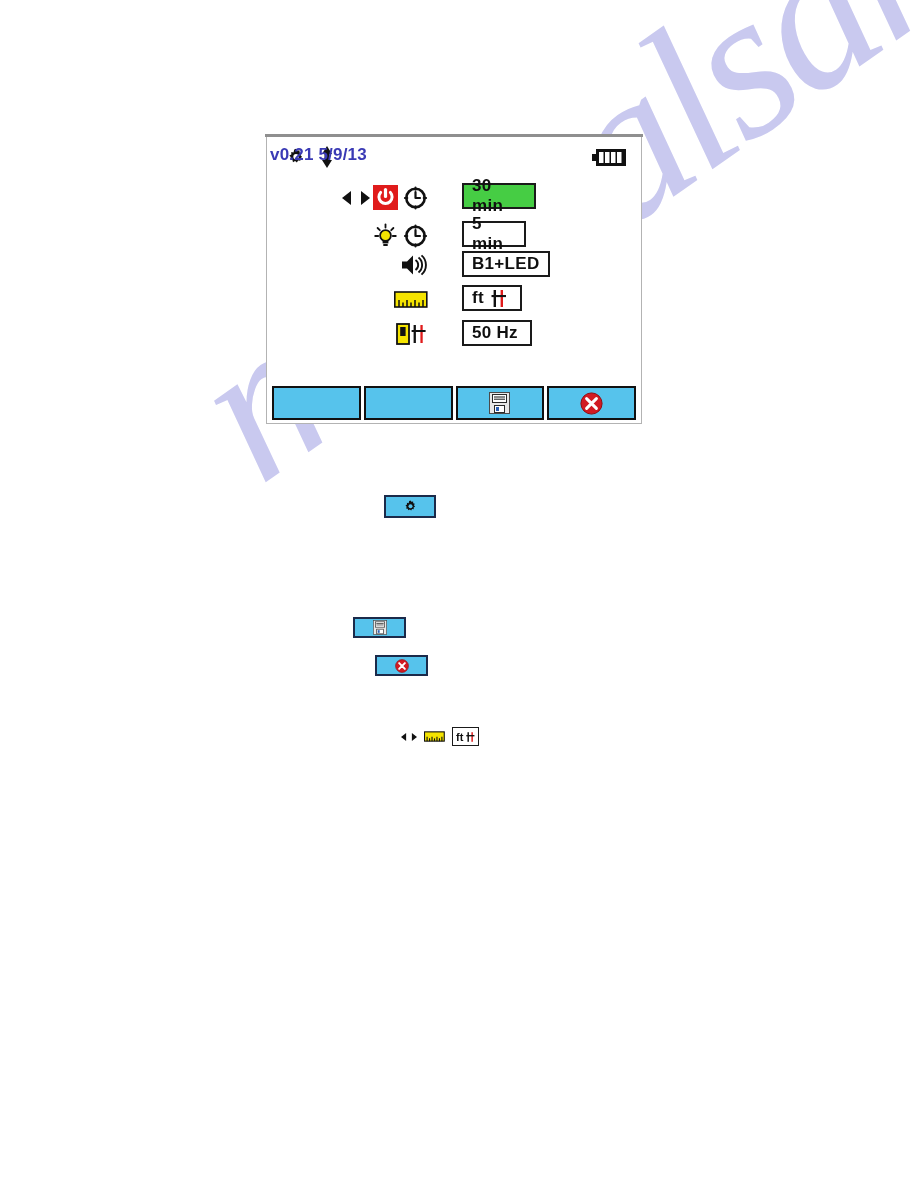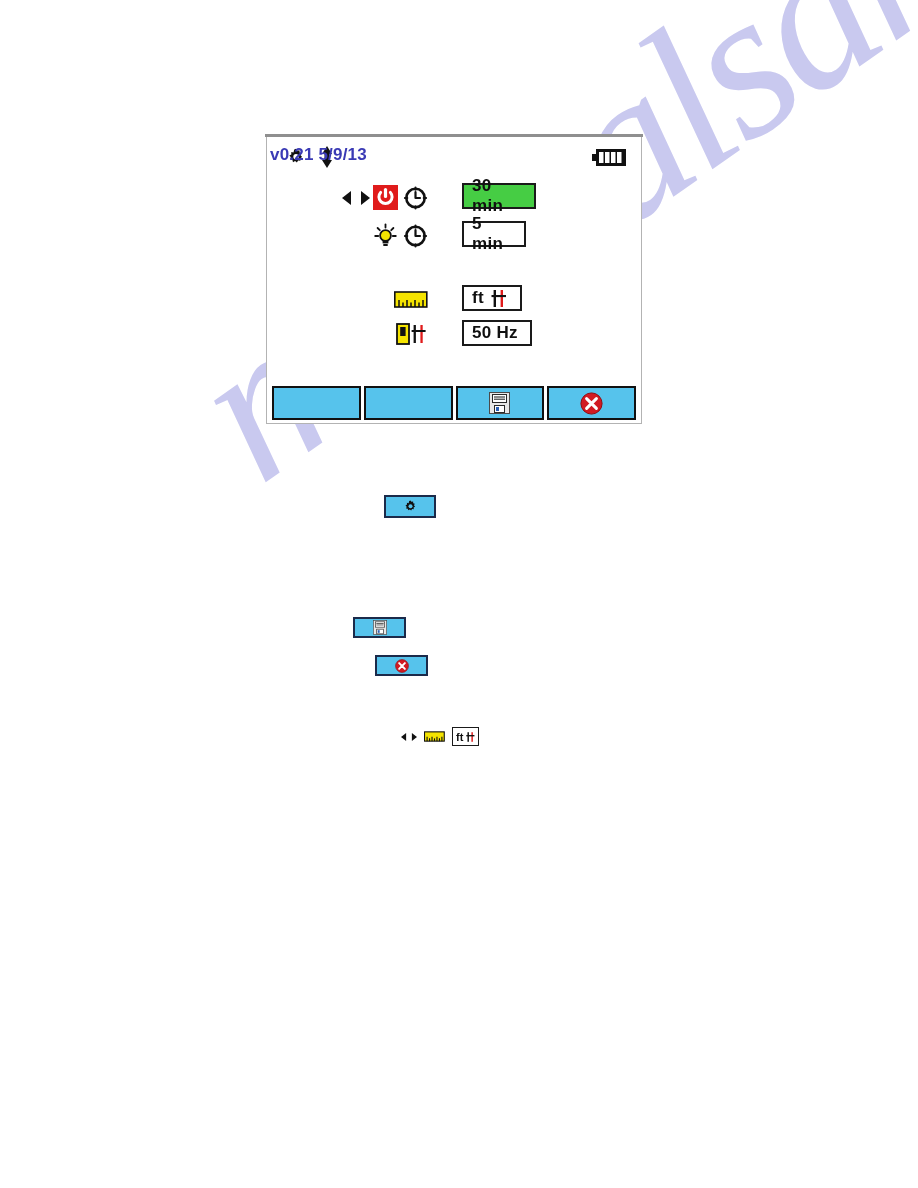--- a/index.html
+++ b/index.html
@@ -310,20 +310,35 @@
             <path d="M12.5 13 V7.2 M12.5 13 H17" stroke="#111111" stroke-width="2.2" stroke-linecap="round"></path>
             <path d="M12.5 2.4 v2.4 M12.5 21.2 v2.4 M1.9 13 h2.4 M20.7 13 h2.4" stroke="#111111" stroke-width="2" stroke-linecap="round"></path>
           </svg>
         </span>
       </div>
       <div class="row-field" style="width:64px">
         <span>5 min</span>
       </div>
     </div>
 
+    <div class="row" id="row-sound">
+      <div class="row-icons">
+        <span>
+          <svg class="icon-svg" width="28" height="24" viewBox="0 0 28 24">
+            <polygon fill="#111111" points="2,8.5 7,8.5 13,2.5 13,21.5 7,15.5 2,15.5"></polygon>
+            <path d="M15.5 7 a6 6 0 0 1 0 10" stroke="#111111" stroke-width="1.9" fill="none"></path>
+            <path d="M18.5 4.6 a9.4 9.4 0 0 1 0 14.8" stroke="#111111" stroke-width="1.9" fill="none"></path>
+            <path d="M21.5 2.4 a12.6 12.6 0 0 1 0 19.2" stroke="#111111" stroke-width="1.9" fill="none"></path>
+          </svg>
+        </span>
+      </div>
+      <div class="row-field" style="width:88px">
+        <span>B1+LED</span>
+      </div>
+    </div>
 
     <div class="row" id="row-units">
       <div class="row-icons">
         <span>
           <svg class="icon-svg" width="34" height="17" viewBox="0 0 34 17">
             <rect x="0.8" y="1" width="32" height="15" fill="#f5e400" stroke="#111111" stroke-width="1.6"></rect>
             <g stroke="#111111" stroke-width="1.5">
               <path d="M5 16 v-7"></path>
                 <path d="M9 16 v-4.5"></path>
                 <path d="M13 16 v-7"></path>

